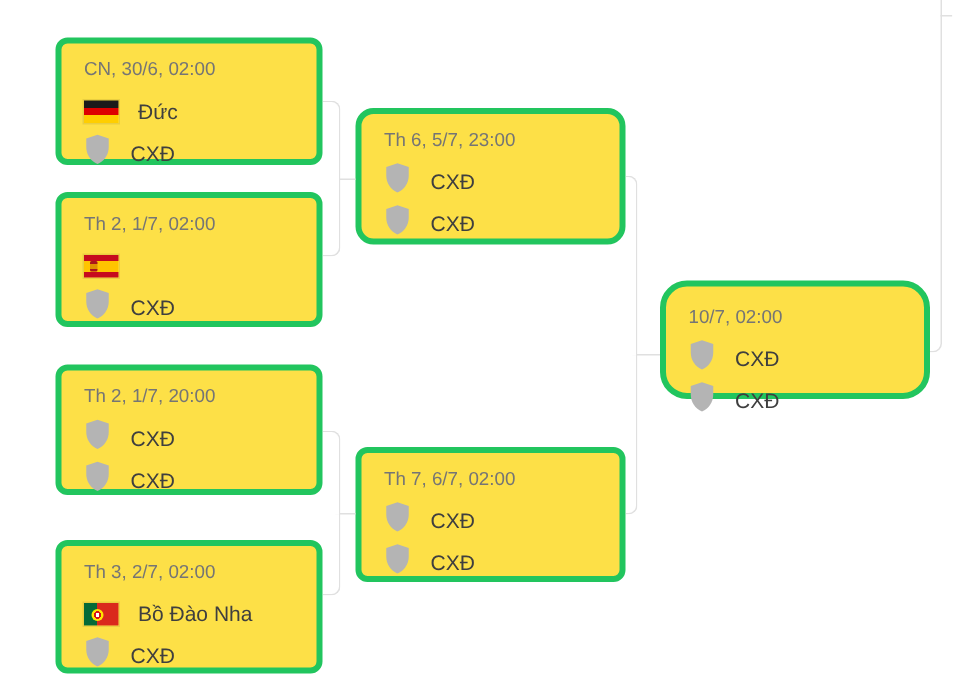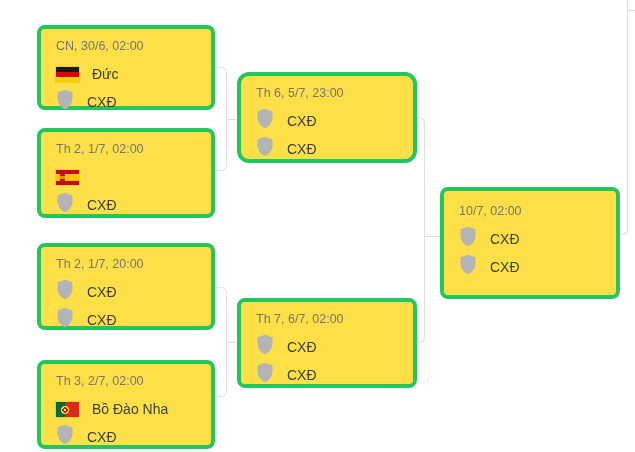--- a/index.html
+++ b/index.html
@@ -57,21 +57,21 @@
     background:radial-gradient(circle at 50% 50%,#ffffff 0 1.3px,#d7141a 1.3px 2.6px,#ffe600 2.6px 4px);
   }
 
   
   .m1{left:37px;top:25px;width:178px;height:85px;}
   .m2{left:37px;top:128px;width:178px;height:90px;}
   .m3{left:37px;top:243px;width:178px;height:87px;}
   .m4{left:37px;top:360px;width:178px;height:89px;}
   .m5{left:237px;top:72px;width:180px;height:91px;border-radius:12px;}
   .m6{left:237px;top:298px;width:180px;height:90px;}
-  .m7{left:440px;top:187px;width:180px;height:112px;padding-top:13px;}
+  .m7{left:440px;top:187px;width:180px;height:79px;padding-top:13px;border-radius:18px;}
 
   
   .conn{position:absolute;box-sizing:border-box;pointer-events:none;}
   .elbow-tr{border-top:1px solid #e0e0e0;border-right:1px solid #e0e0e0;border-top-right-radius:6px;}
   .elbow-br{border-bottom:1px solid #e0e0e0;border-right:1px solid #e0e0e0;border-bottom-right-radius:6px;}
   .hline{height:1px;background:#e0e0e0;}
 
   .cA1{left:215px;top:67px;width:12px;height:53px;}
   .cA2{left:215px;top:119px;width:12px;height:52px;}
   .cA3{left:226px;top:119px;width:11px;}

